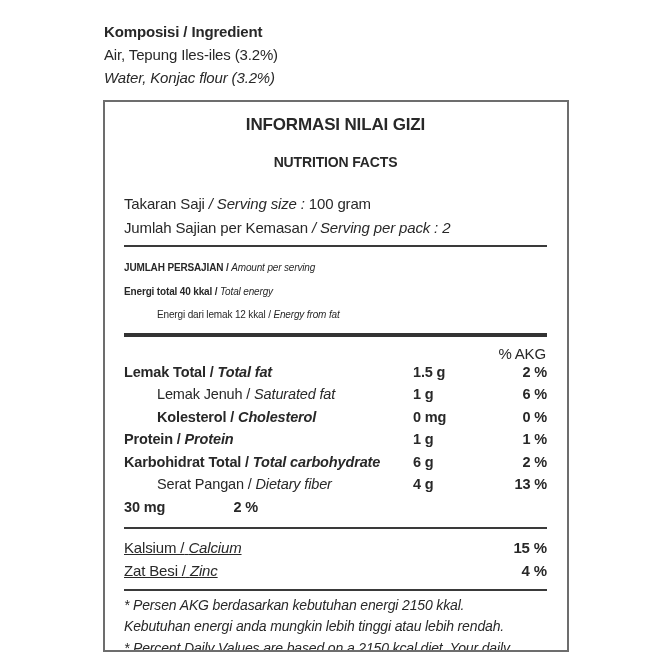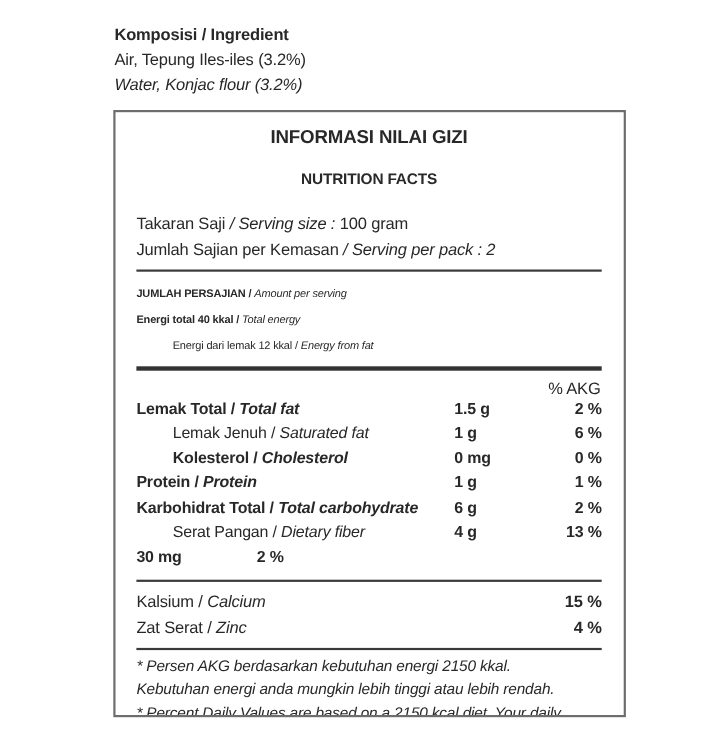--- a/index.html
+++ b/index.html
@@ -45,21 +45,21 @@
 
   .akg-row { margin-top: 8px; font-size: 15px; text-align: right; padding-right: 1px; }
 
   .nrow { display: flex; align-items: baseline; font-size: 14.5px; height: 22.6px; white-space: nowrap; }
   .nrow .label { flex: 1; overflow: visible; }
   .nrow .amt { width: 70px; text-align: left; font-weight: bold; }
   .nrow .dv  { width: 64px; text-align: right; font-weight: bold; }
   .rows { margin-top: 2px; }
 
   .mrow { display: flex; align-items: baseline; font-size: 15px; line-height: 23.5px; white-space: nowrap; }
-  .mrow .label { flex: 1; }
+  .mrow .label { flex: 1; text-decoration: underline; }
   .mrow .dv { text-align: right; font-weight: bold; }
   .minerals { margin-top: 7px; margin-bottom: 6px; }
 
   .footnotes { margin-top: 4px; font-size: 14px; line-height: 21.5px; font-style: italic; white-space: nowrap; }
   .footnotes .fn-last { padding-left: 6px; }
 </style>
 </head>
 <body>
 
 <div class="intro">
@@ -128,21 +128,21 @@
   </div>
 
   <hr class="rule rule-2">
 
   <div class="minerals">
     <div class="mrow">
       <span class="label"><span>Kalsium /</span> <span class="it">Calcium</span></span>
       <span class="dv">15 %</span>
     </div>
     <div class="mrow">
-      <span class="label"><span>Zat Serat /</span> <span class="it">Zinc</span></span>
+      <span class="label"><span>Zat Besi /</span> <span class="it">Zinc</span></span>
       <span class="dv">4 %</span>
     </div>
   </div>
 
   <hr class="rule rule-3">
 
   <div class="footnotes">
     <div>* Persen AKG berdasarkan kebutuhan energi 2150 kkal.</div>
     <div>Kebutuhan energi anda mungkin lebih tinggi atau lebih rendah.</div>
     <div>* Percent Daily Values are based on a 2150 kcal diet. Your daily</div>

